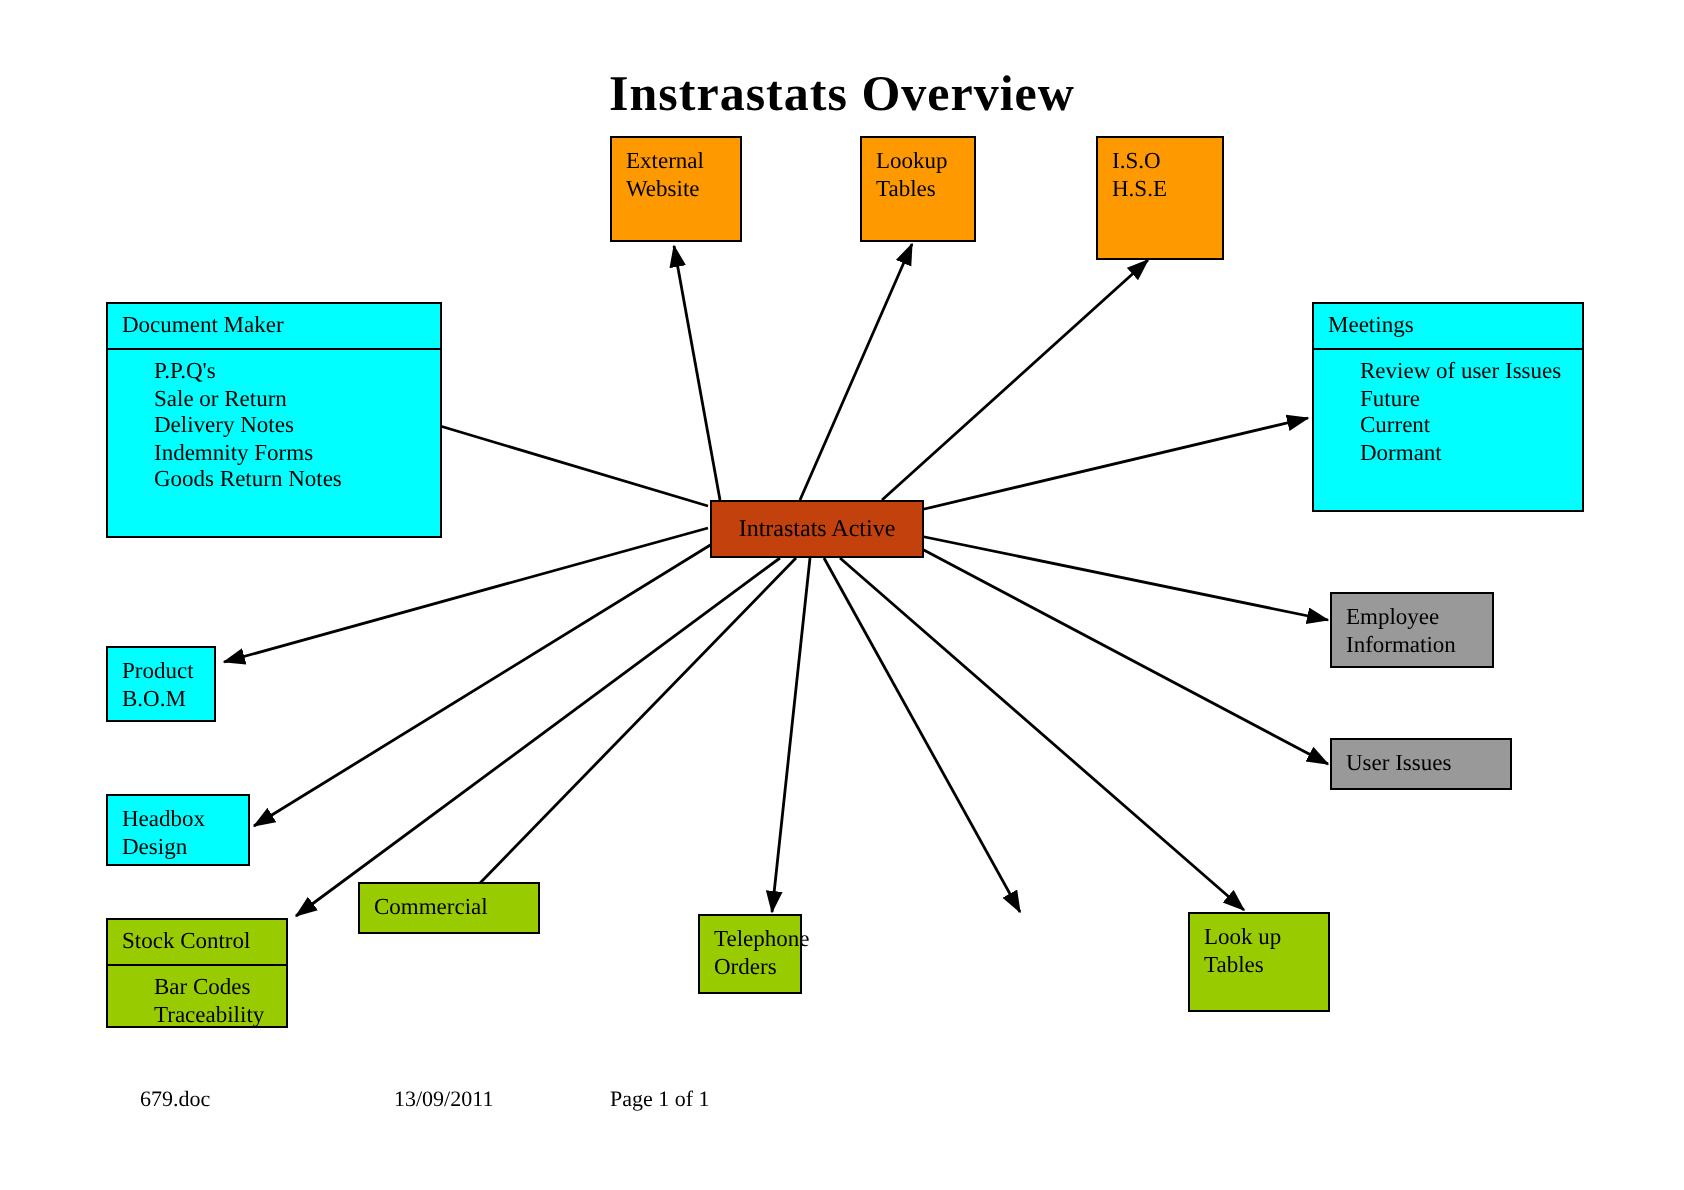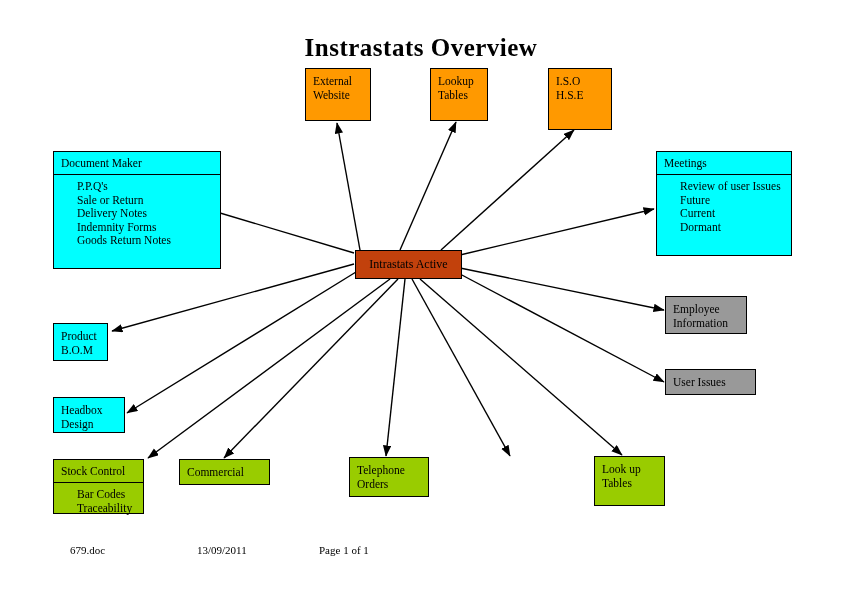--- a/index.html
+++ b/index.html
@@ -84,21 +84,21 @@
     height: 18px;
     font-family: "Liberation Serif", "DejaVu Serif", serif;
     font-weight: normal;
     font-size: 11px;
     color: #000000;
     z-index: 4;
   }
   #footer span { position: absolute; white-space: nowrap; }
   .f1 { left: 70px; }
   .f2 { left: 197px; }
-  .f3 { left: 319px; }
+  .f3 { left: 305px; }
 
   
   #center-node .plain {
     text-align: center;
     padding: 6px 4px;
     font-size: 12px;
   }
 </style>
 </head>
 <body>
@@ -207,27 +207,27 @@
   </div>
 
   <div class="node c-green split" style="left:53px; top:459px; width:91px; height:55px;">
     <div class="hdr">Stock Control</div>
     <div class="body">
       <div>Bar Codes</div>
       <div>Traceability</div>
     </div>
   </div>
 
-  <div class="node c-green" style="left:179px; top:459px; width:91px; height:26px;">
+  <div class="node c-green" style="left:179px; top:441px; width:91px; height:26px;">
     <div class="plain">
       <div>Commercial</div>
     </div>
   </div>
 
-  <div class="node c-green" style="left:349px; top:457px; width:80px; height:40px;">
+  <div class="node c-green" style="left:349px; top:457px; width:52px; height:40px;">
     <div class="plain">
       <div>Telephone</div>
       <div>Orders</div>
     </div>
   </div>
 
 
   <div class="node c-green" style="left:594px; top:456px; width:71px; height:50px;">
     <div class="plain">
       <div>Look up</div>

